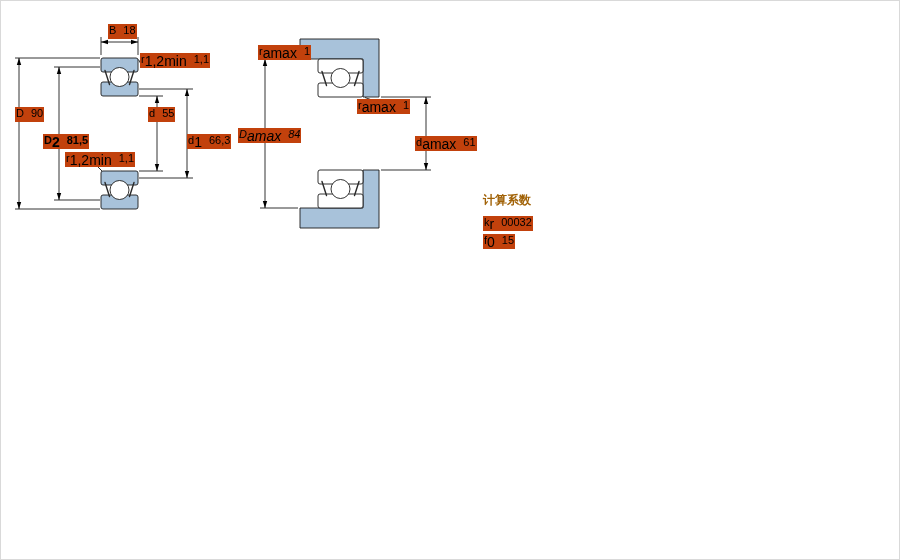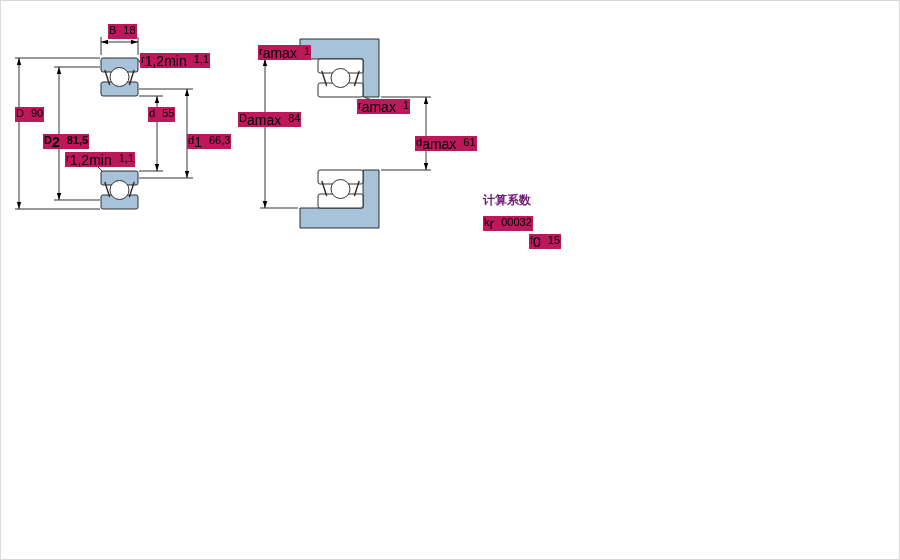--- a/index.html
+++ b/index.html
@@ -14,27 +14,27 @@
   svg { position:absolute; left:0; top:0; }
   .ring   { stroke:#1c1c1c; stroke-width:0.9; }
   .white-ring { fill:#ffffff; stroke:#1c1c1c; stroke-width:0.9; }
   .ball   { fill:#ffffff; stroke:#1c1c1c; stroke-width:0.9; }
   .seal   { stroke:#2a2a2a; stroke-width:1.4; stroke-linecap:round; }
   .dim    { stroke:#000000; stroke-width:0.8; fill:none; }
   .arrow  { fill:#000000; stroke:none; }
   .dim-label {
     position:absolute;
     font-size:11px; line-height:13px; color:#000;
-    background:#be185d; padding:0 1px;
+    background:#c2410c; padding:0 1px;
     white-space:nowrap;
   }
   .dim-label sub { font-size:14px; line-height:1; }
   .dim-label .val { margin-left:7px; }
   .calc-heading {
-    position:absolute; font-size:12px; font-weight:bold; color:#701a75;
+    position:absolute; font-size:12px; font-weight:bold; color:#a16207;
     white-space:nowrap;
   }
 </style>
 </head>
 <body>
 
 <div id="canvas">
 
   <svg width="540" height="260" viewBox="0 0 540 260">
 
@@ -158,35 +158,35 @@
   </span>
 
   <span class="dim-label" style="left:64px; top:151px;">
     <span>r</span><sub>1,2min</sub><span class="val">1,1</span>
   </span>
 
   <span class="dim-label" style="left:257px; top:44px;">
     <span>r</span><sub>amax</sub><span class="val">1</span>
   </span>
 
-  <span class="dim-label" style="left:237px; top:111px;">
+  <span class="dim-label" style="left:237px; top:127px;font-style:italic;">
     <span>D</span><sub>amax</sub><span class="val">84</span>
   </span>
 
   <span class="dim-label" style="left:356px; top:98px;">
     <span>r</span><sub>amax</sub><span class="val">1</span>
   </span>
 
   <span class="dim-label" style="left:414px; top:135px;">
     <span>d</span><sub>amax</sub><span class="val">61</span>
   </span>
 
   <span class="calc-heading" style="left:482px; top:191px;">计算系数</span>
 
   <span class="dim-label" style="left:482px; top:215px;">
     <span>k</span><sub>r</sub><span class="val">00032</span>
   </span>
 
-  <span class="dim-label" style="left:482px; top:233px;margin-left:46px;">
+  <span class="dim-label" style="left:482px; top:233px;">
     <span>f</span><sub>0</sub><span class="val">15</span>
   </span>
 
 </div>
 
 </body></html>

